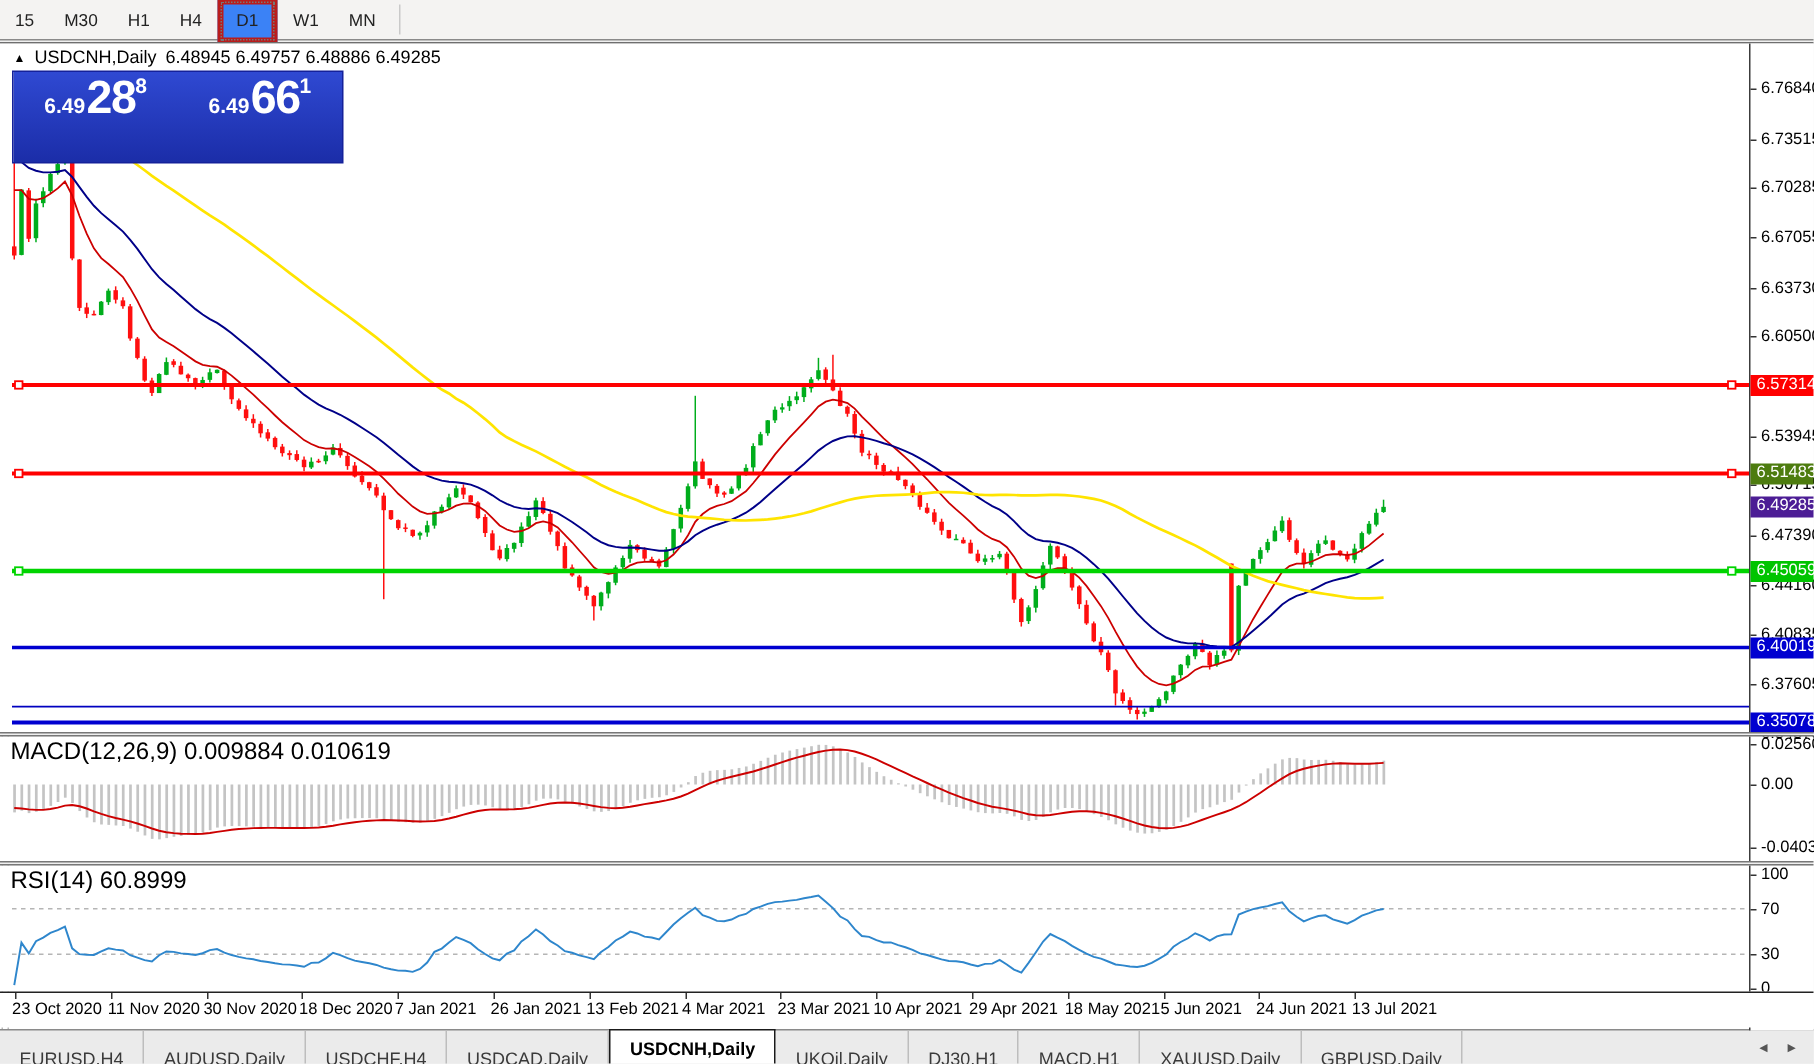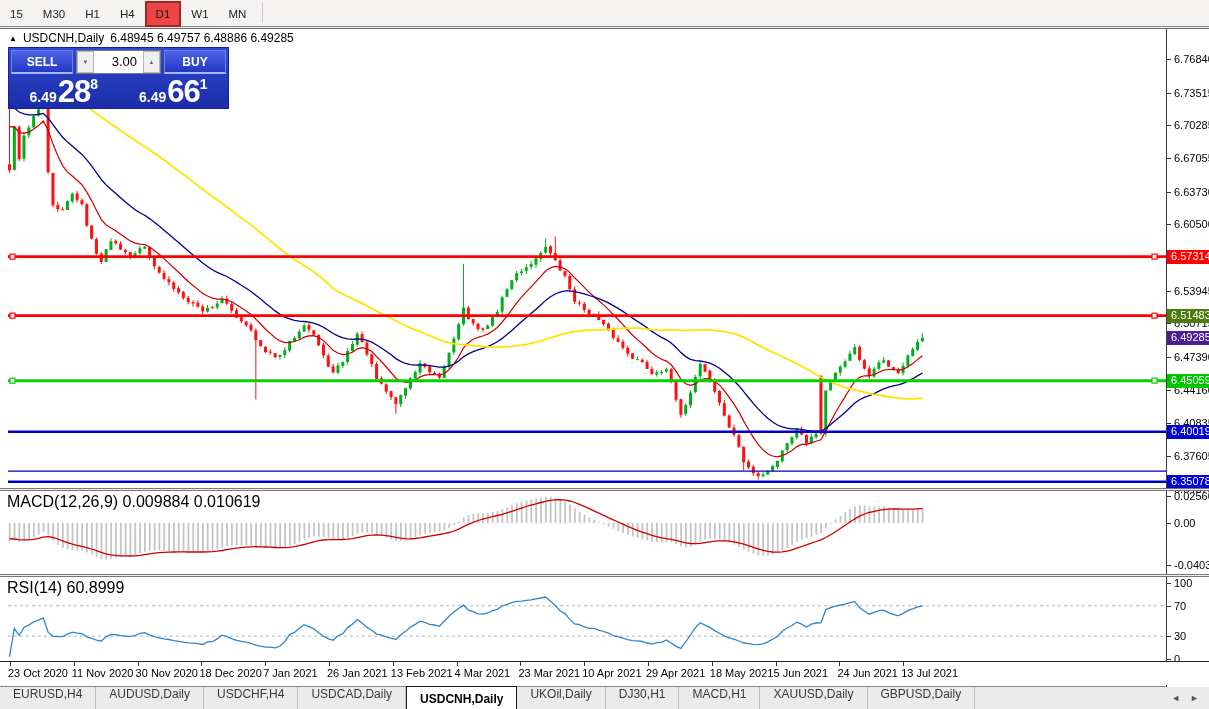--- a/index.html
+++ b/index.html
@@ -3,21 +3,21 @@
 <meta charset="utf-8">
 <style>
   * { box-sizing: border-box; margin: 0; padding: 0; }
   html,body { width:1209px; height:709px; overflow:hidden; background:#f0f0f0;
               font-family:"Liberation Sans", sans-serif; }
   
   #toolbar { position:absolute; left:0; top:0; width:1209px; height:27px;
              background:#f4f3f2; border-bottom:1px solid #8a8a8a; display:flex; align-items:center; }
   .tf-btn { font-size:11.5px; color:#222; padding:5px 9px; margin-top:1px; cursor:default;
             border:1px solid transparent; }
-  .tf-btn.active { background:#ef4444; border:2px solid #b91c1c; outline:1px dotted #777; outline-offset:-3px; }
+  .tf-btn.active { background:#3b82f6; border:4px solid #b91c1c; outline:1px dotted #777; outline-offset:-3px; }
   .tb-sep { width:1px; height:20px; background:#c9c9c9; margin:0 6px; }
   
   #chart-window { position:absolute; left:0; top:28px; width:1209px; height:658px;
                   background:#fff; border-top:1px solid #6f6f6f; }
   .frame-line { position:absolute; top:0; bottom:0; width:1px; background:#b9b9b9; }
   #title-bar { position:absolute; left:9px; top:2px; font-size:12px; color:#000; z-index:30;
                display:flex; align-items:center; gap:6px; white-space:nowrap; }
   #title-bar .arrow { font-size:8px; color:#000; }
   
   #trade-widget { position:absolute; left:8px; top:18px; width:221px; height:62px; z-index:40;
@@ -50,21 +50,21 @@
   .pa-badge { position:absolute; left:0; right:0; height:14px; line-height:13px; padding-left:4px;
               color:#fff; font-size:11px; white-space:nowrap; z-index:15; }
   
   #date-axis { position:absolute; left:0; top:632px; width:1209px; height:24px;
                border-top:1px solid #222; background:#fff; font-size:11px; color:#000; z-index:20; }
   .da-label { position:absolute; top:5px; white-space:nowrap; }
   .da-tick  { position:absolute; top:0; width:0; height:4px; border-left:1px solid #333; }
   
   #tab-bar { position:absolute; left:0; top:686px; width:1209px; height:23px;
              background:#ebebeb; border-top:1px solid #8a8a8a; display:flex; align-items:stretch; }
-  .tab { padding:0 13px 0 13px; font-size:12px; color:#3a3a3a; border-right:1px solid #bdbdbd;
+  .tab { padding:12px 13px 0 13px; font-size:12px; color:#3a3a3a; border-right:1px solid #bdbdbd;
          cursor:pointer; white-space:nowrap; }
   .tab.active { background:#fff; color:#000; font-weight:bold; border:1px solid #1a1a1a;
                 border-bottom:none; margin-top:-1px; padding-top:5px; }
   .tab-nav { margin-left:auto; display:flex; align-items:center; gap:10px; padding:0 10px;
              color:#555; font-size:9px; }
 </style>
 </head>
 <body>
 
 <div id="toolbar">
@@ -82,29 +82,20 @@
   <div class="frame-line" style="left:1px"></div>
   <div class="frame-line" style="left:5px"></div>
 
   <div id="title-bar">
     <span class="arrow">▲</span>
     <span>USDCNH,Daily</span>
     <span>6.48945 6.49757 6.48886 6.49285</span>
   </div>
 
   <div id="trade-widget">
-    <div class="tw-row1">
-      <div class="tw-btn">SELL</div>
-      <div class="vol-box">
-        <div class="spin-btn">▼</div>
-        <div class="vol-value">3.00</div>
-        <div class="spin-btn">▲</div>
-      </div>
-      <div class="tw-btn">BUY</div>
-    </div>
     <div class="tw-row2">
       <div class="price-cell">
         <span class="price-small">6.49</span>
         <span class="price-big">28</span>
         <span class="price-sup">8</span>
       </div>
       <div class="price-cell">
         <span class="price-small">6.49</span>
         <span class="price-big">66</span>
         <span class="price-sup">1</span>

